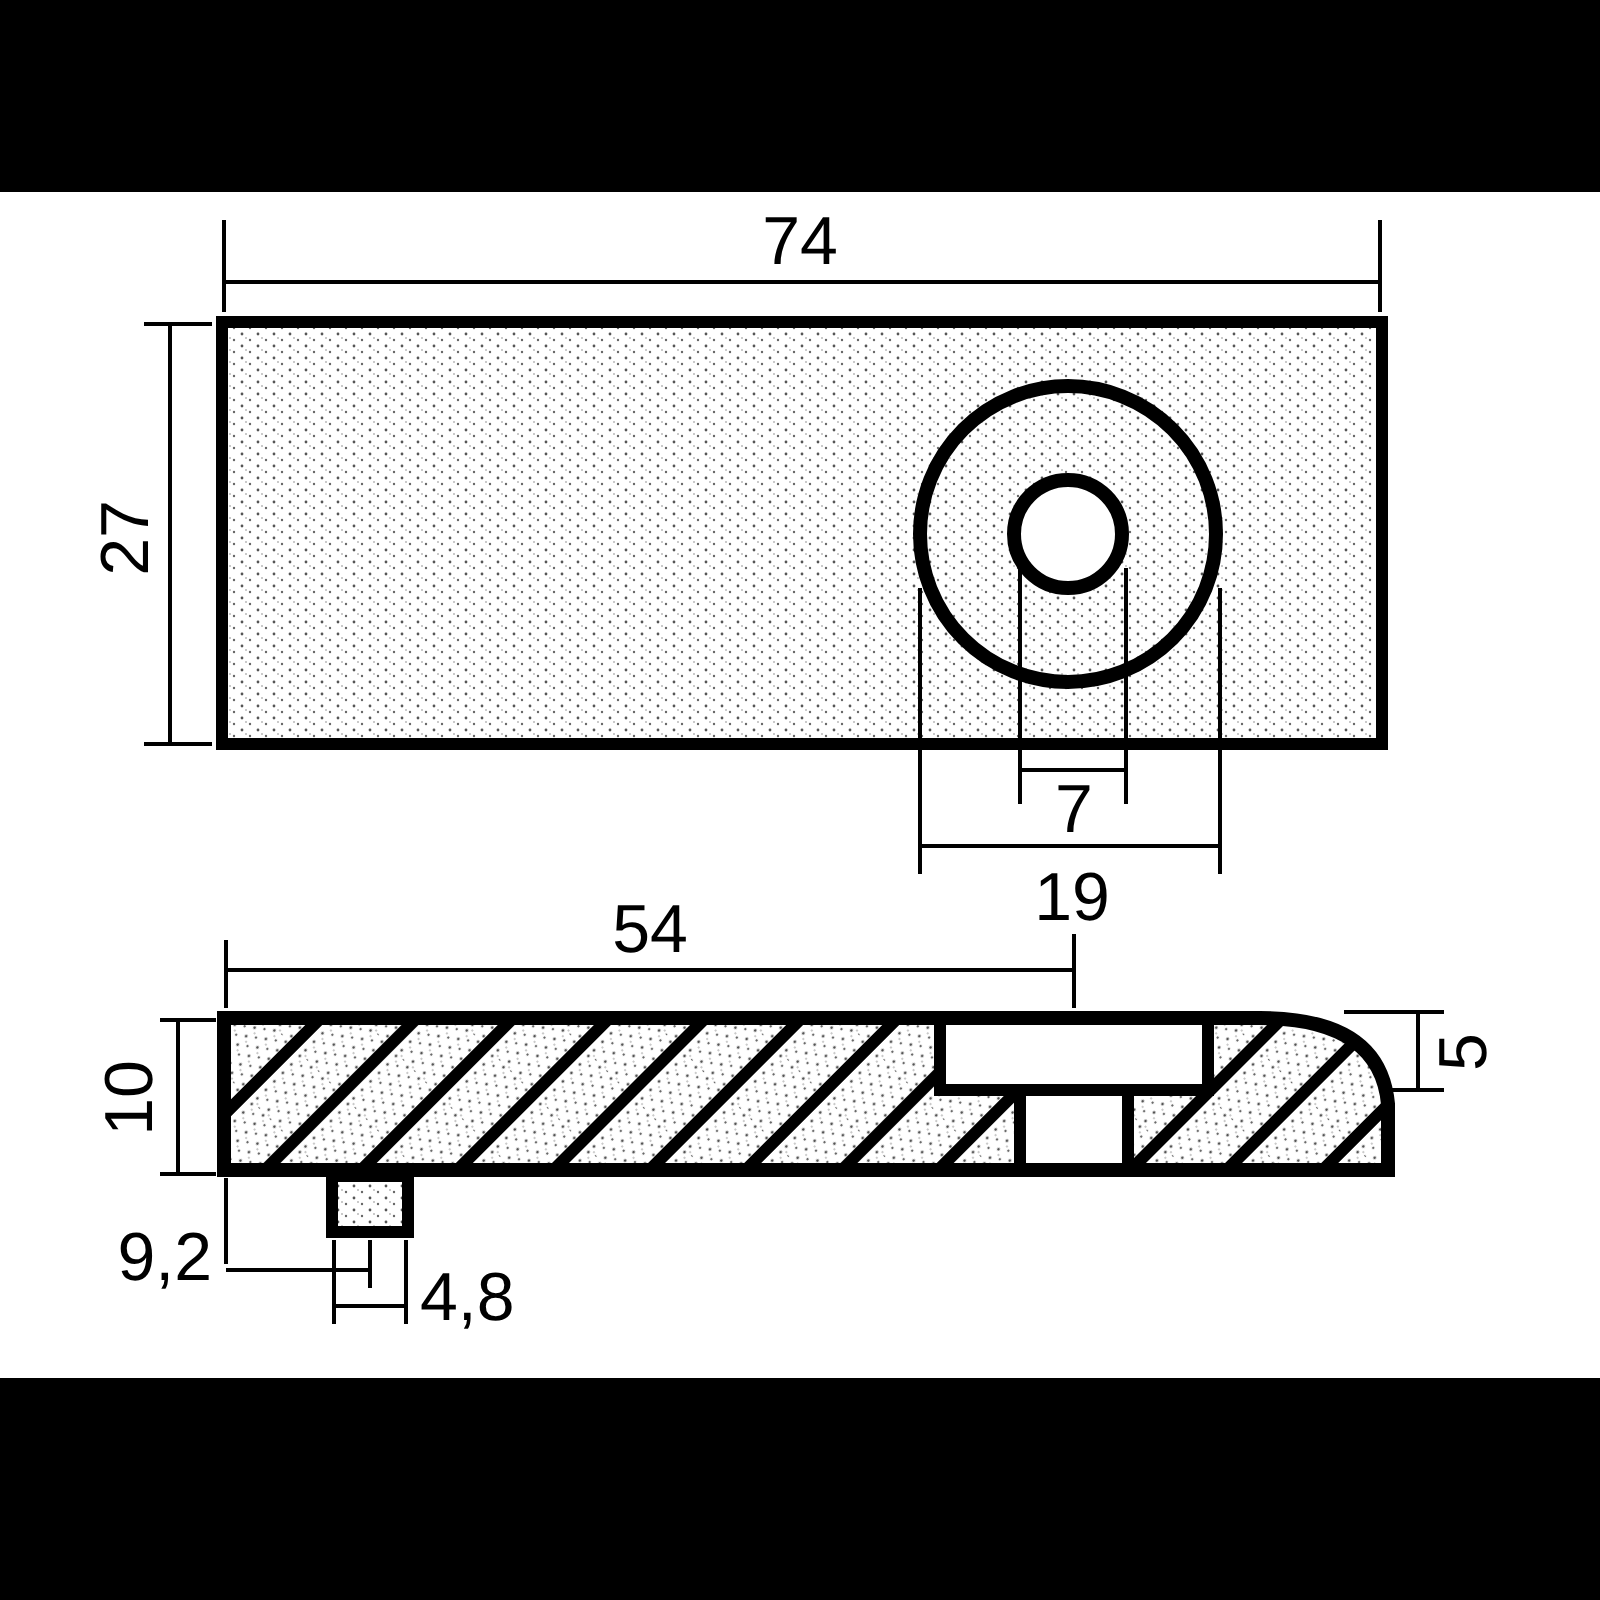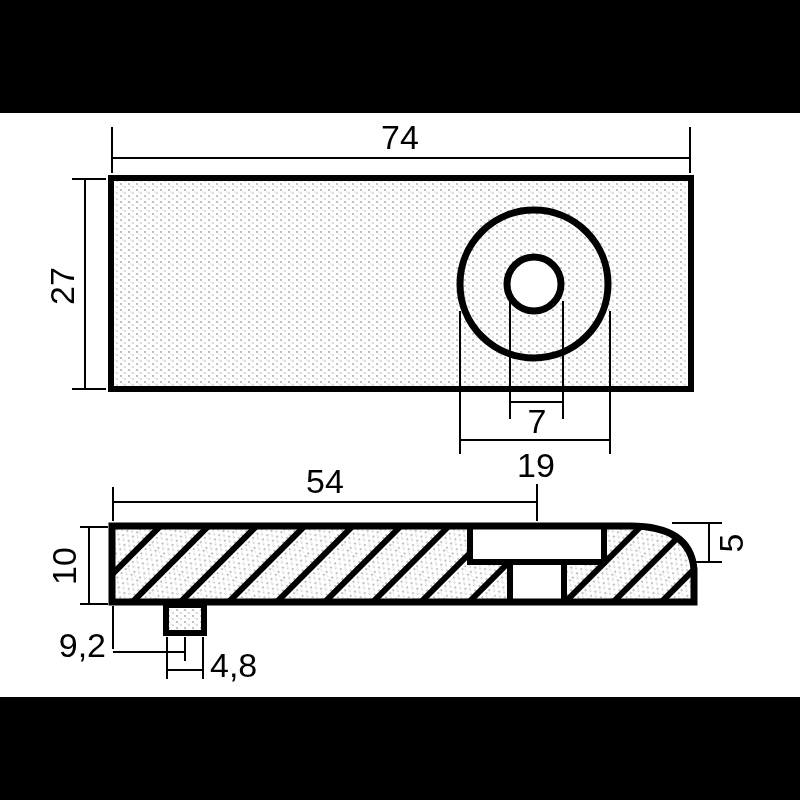--- a/index.html
+++ b/index.html
@@ -5,21 +5,21 @@
     html, body { margin: 0; padding: 0; }
     body {
       width: 800px; height: 800px; overflow: hidden;
       background: #000000;
       font-family: "Liberation Sans", sans-serif;
       position: relative;
     }
     .letterbox-top { position: absolute; left: 0; top: 0; width: 800px; height: 104px; background: #000; }
     .letterbox-bottom { position: absolute; left: 0; top: 697px; width: 800px; height: 103px; background: #000; }
     .canvas {
-      position: absolute; left: 0; top: 113px; width: 800px; height: 593px;
+      position: absolute; left: 0; top: 96px; width: 800px; height: 593px;
       background: #ffffff;
     }
     svg { position: absolute; left: 0; top: 0; }
     .dim-text {
       font-family: "Liberation Sans", sans-serif;
       font-size: 34px;
       fill: #000;
     }
   </style>
 </head>

